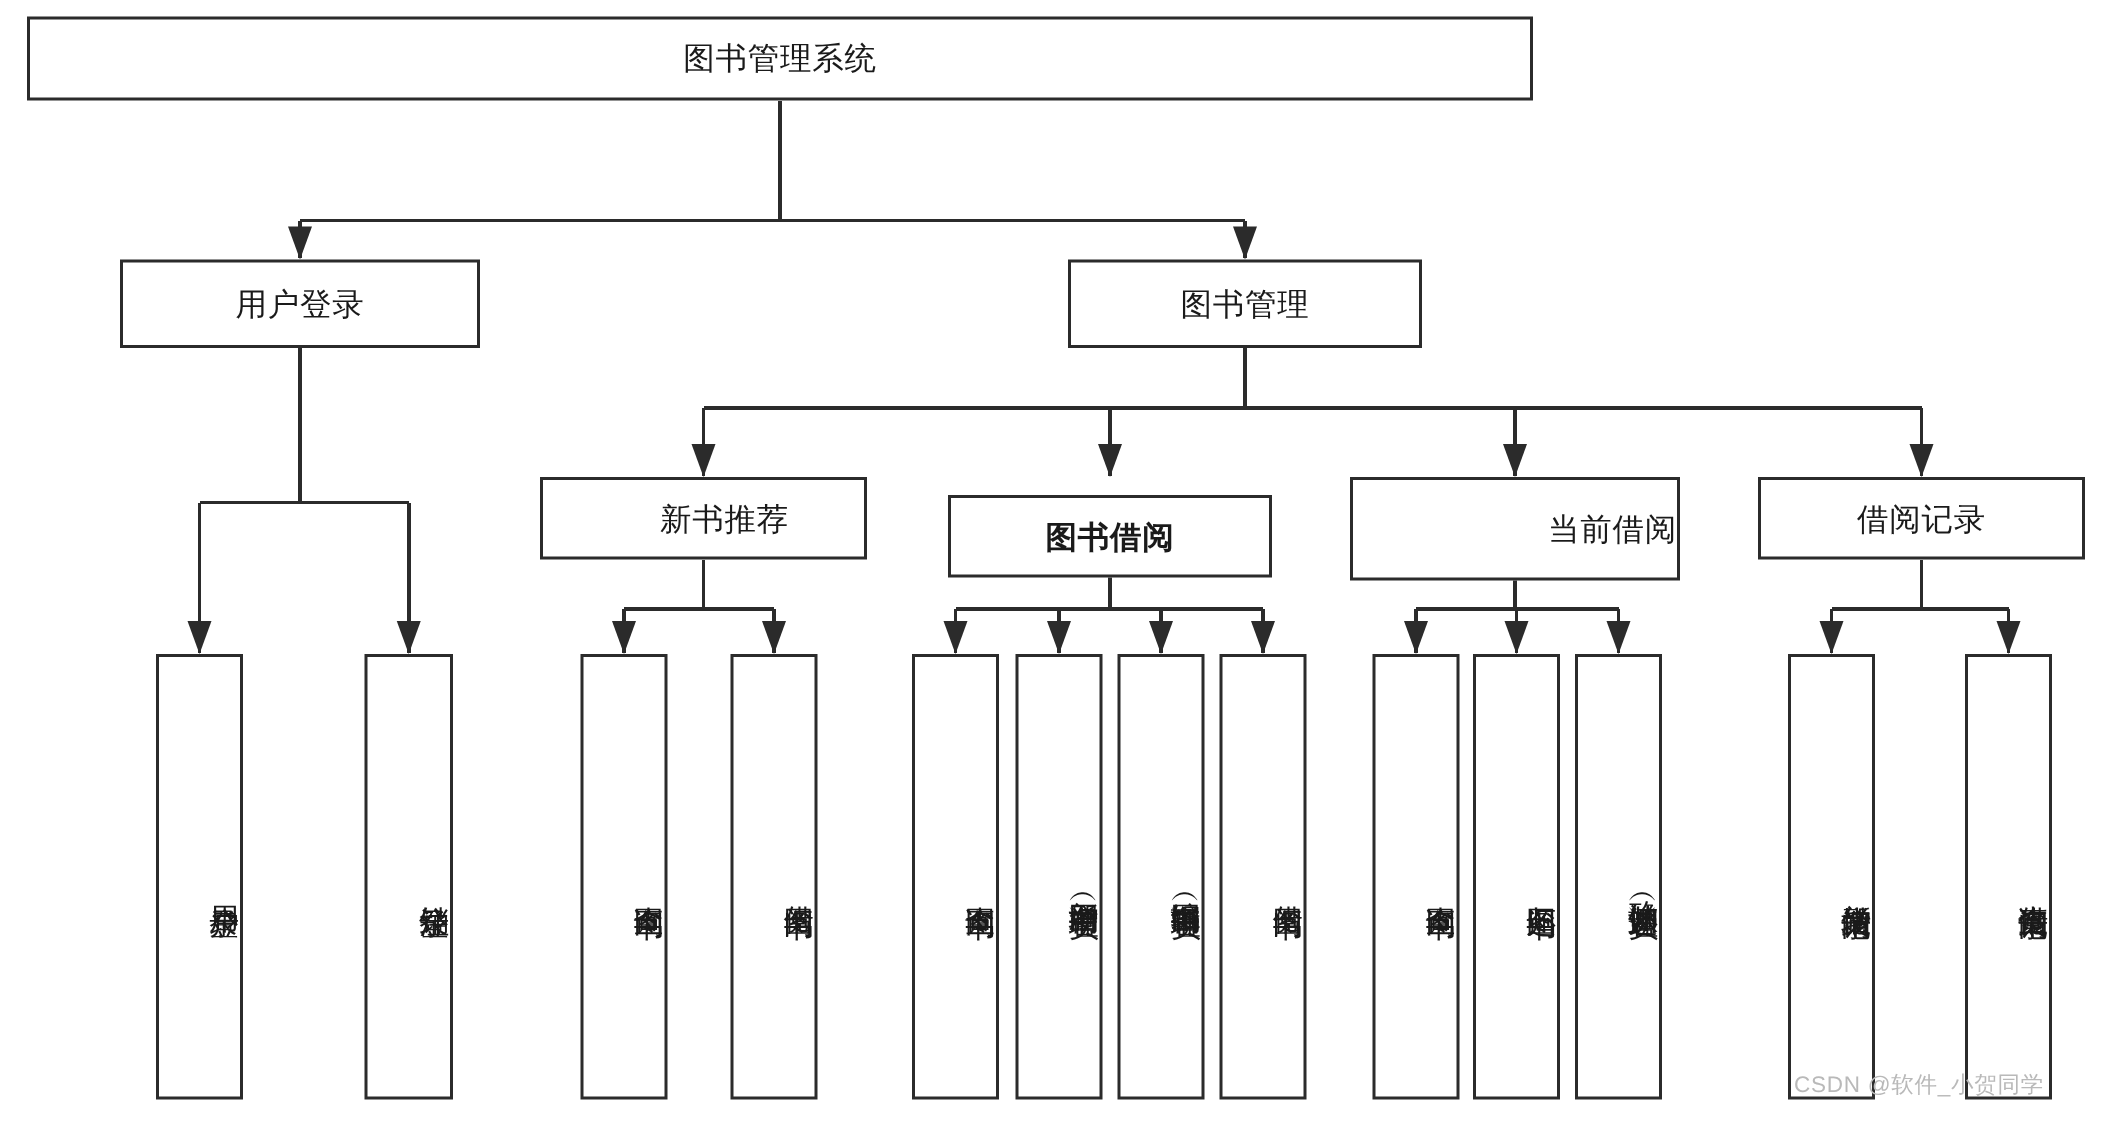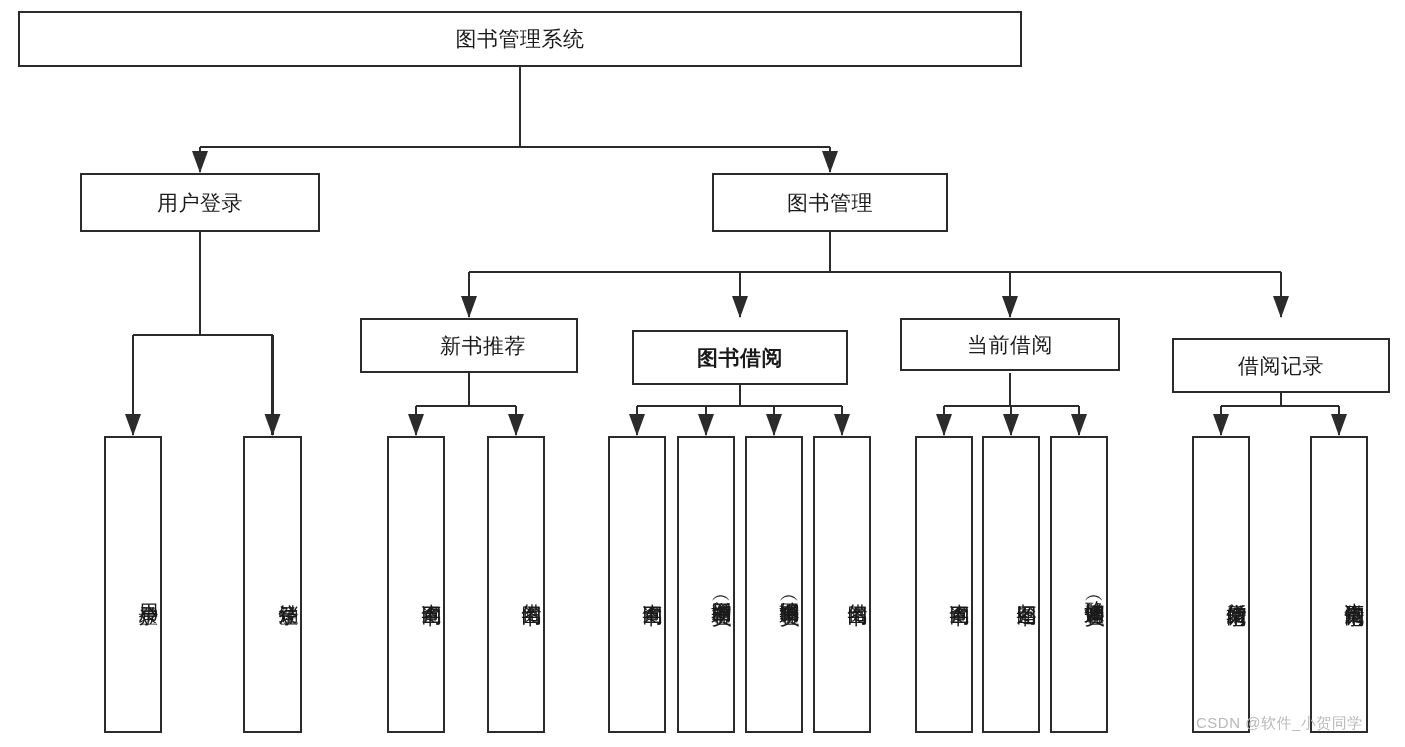--- a/index.html
+++ b/index.html
@@ -127,24 +127,24 @@
       </div>
       <div class="node horiz" style="left: 712px; top: 173px; width: 236px; height: 59px; text-align: right;">
         <span class="label">图书管理</span>
       </div>
       <div class="node horiz" style="left: 360px; top: 318px; width: 218px; height: 55px; padding-left: 28px;">
         <span class="label">新书推荐</span>
       </div>
       <div class="node horiz" style="left: 632px; top: 330px; width: 216px; height: 55px; font-weight: bold;">
         <span class="label">图书借阅</span>
       </div>
-      <div class="node horiz" style="left: 900px; top: 318px; width: 220px; height: 53px;">
+      <div class="node horiz" style="left: 900px; top: 318px; width: 220px; height: 69px; justify-content: flex-end;">
         <span class="label">当前借阅</span>
       </div>
-      <div class="node horiz" style="left: 1172px; top: 318px; width: 218px; height: 55px; margin-top: 20px;">
+      <div class="node horiz" style="left: 1172px; top: 318px; width: 218px; height: 55px;">
         <span class="label">借阅记录</span>
       </div>
       <div class="node vert" style="left: 104px; top: 436px; width: 58px; height: 297px;">
         <span class="label">用户登录</span>
       </div>
       <div class="node vert" style="left: 243px; top: 436px; width: 59px; height: 297px;">
         <span class="label">注销登录</span>
       </div>
       <div class="node vert" style="left: 387px; top: 436px; width: 58px; height: 297px;">
         <span class="label">查询图书</span>

